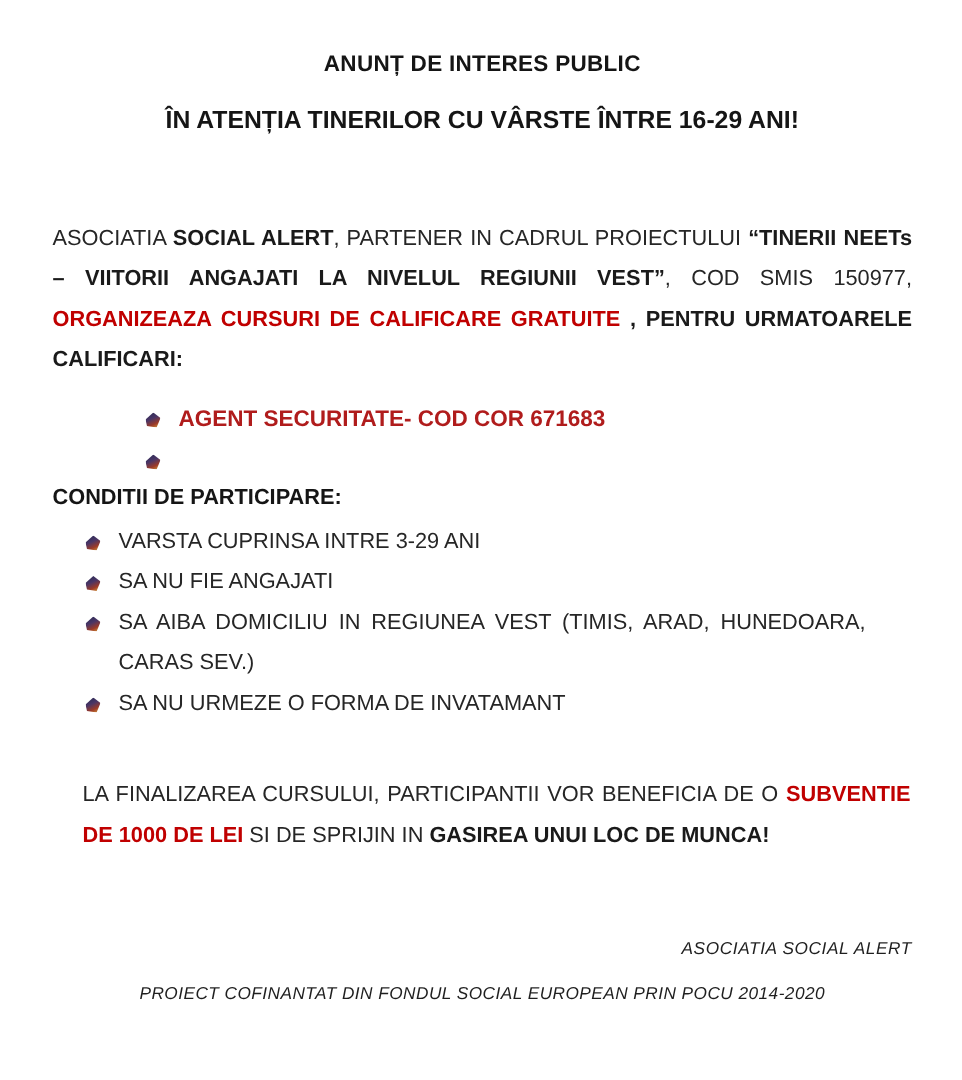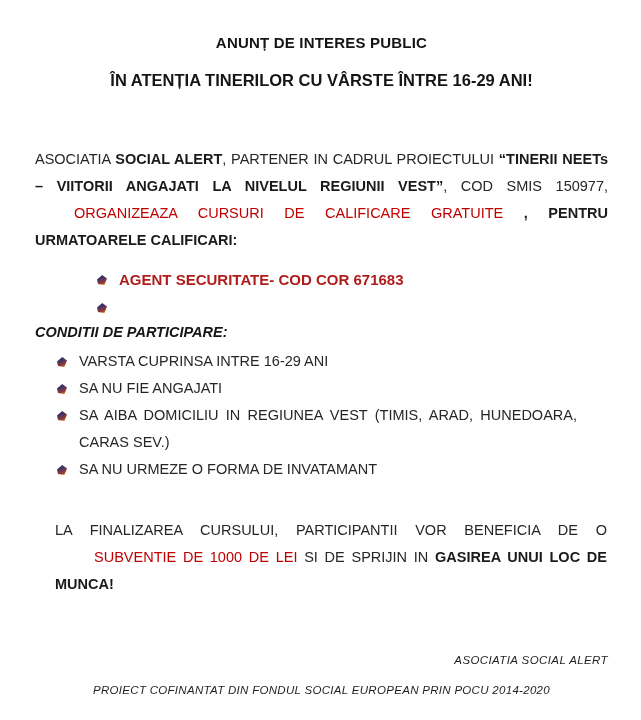--- a/index.html
+++ b/index.html
@@ -37,21 +37,21 @@
     color: #151515;
   }
   .intro {
     margin: 56px 0 0 0;
     font-size: 14.5px;
     line-height: 27px;
     text-align: justify;
     color: #262626;
   }
   .bold { font-weight: 700; color: #1a1a1a; }
-  .red  { font-weight: 400; color: #C00000; margin-left: 39px; }
+  .red  { font-weight: 700; color: #C00000; }
   ul.qual-list {
     list-style: none;
     margin: 12px 0 0 60px;
     padding: 0;
     font-size: 15px;
     line-height: 28px;
     font-weight: 700;
     color: #B01C1C;
   }
   ul.cond-list {
@@ -72,21 +72,20 @@
     width: 10px;
     height: 10px;
     background: linear-gradient(155deg, #2b2b55 8%, #4a3566 42%, #9c3a28 72%, #d79f3c 100%);
     clip-path: polygon(52% 0%, 100% 36%, 74% 100%, 10% 90%, 0% 46%);
   }
   .cond-heading {
     margin: 30px 0 0 0;
     font-size: 14.5px;
     font-weight: 700;
     color: #151515;
-    font-style: italic;
   }
   .closing {
     margin: 34px 0 0 20px;
     font-size: 14.5px;
     line-height: 27px;
     text-align: justify;
     color: #262626;
     max-width: 552px;
   }
   .footer-line1 {
@@ -124,21 +123,21 @@
     <li>
       <span class="bullet-glyph"></span>
     </li>
   </ul>
 
   <div class="cond-heading">CONDITII DE PARTICIPARE:</div>
 
   <ul class="cond-list">
     <li>
       <span class="bullet-glyph"></span>
-      <span>VARSTA CUPRINSA INTRE 16-29 ANI</span>
+      <span>VARSTA CUPRINSA INTRE 3-29 ANI</span>
     </li>
     <li>
       <span class="bullet-glyph"></span>
       <span>SA NU FIE ANGAJATI</span>
     </li>
     <li>
       <span class="bullet-glyph"></span>
       <span>SA AIBA DOMICILIU IN REGIUNEA VEST (TIMIS, ARAD, HUNEDOARA, CARAS SEV.)</span>
     </li>
     <li>

